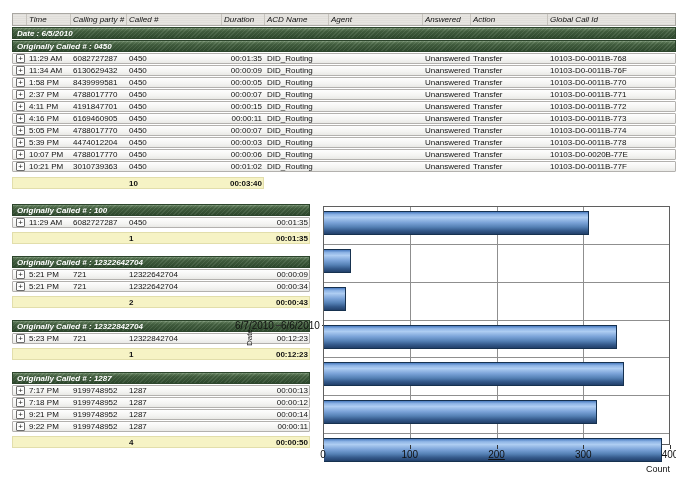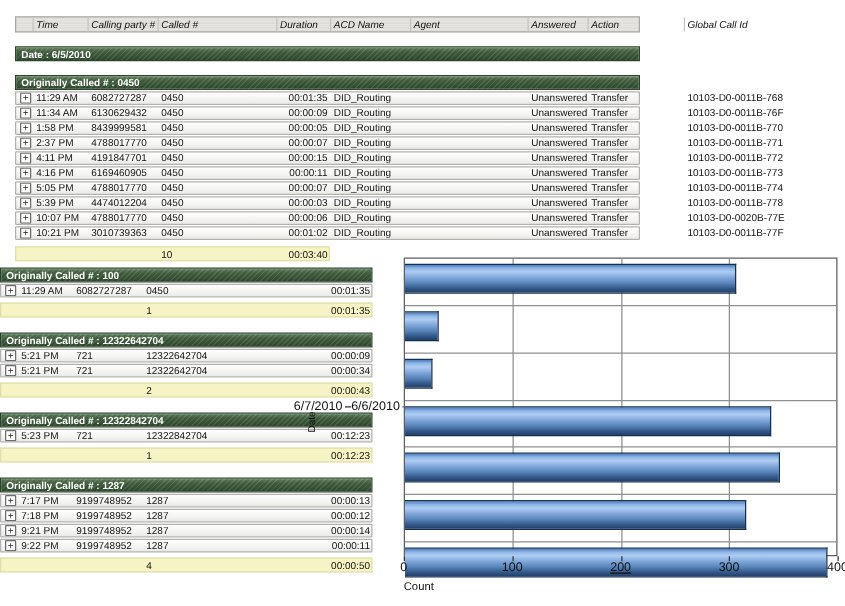--- a/index.html
+++ b/index.html
@@ -1,54 +1,54 @@
 <!DOCTYPE html>
 <html><head>
 <meta charset="utf-8">
 <style>
   * { box-sizing: border-box; margin: 0; padding: 0; }
   html,body { width: 676px; height: 485px; background: #fff;
     font-family: "Liberation Sans", sans-serif; color: #111; overflow: hidden; }
   body { position: relative; }
 
   
-  .report { position: absolute; left: 12px; top: 13px; width: 500px; }
-  .left-col { position: absolute; left: 0; top: 203px; width: 298px; }
+  .report { position: absolute; left: 12px; top: 13px; width: 664px; }
+  .left-col { position: absolute; left: 12px; top: 203px; width: 298px; }
 
   .m-grid { display: grid; grid-template-columns: 14px 44px 56px 95px 43px 64px 94px 48px 77px 85px; }
   .s-grid { display: grid; grid-template-columns: 14px 44px 56px 96px 88px; }
 
   .col-header { height: 13px; background: #e7e5e1;
     background-image: repeating-linear-gradient(0deg, rgba(0,0,0,0.03) 0 1px, transparent 1px 2px);
     border: 1px solid #a9a7a2; font-style: italic; font-size: 8px; align-items: center; }
   .col-header > div { border-right: 1px solid #c6c3bd; padding: 1px 2px; height: 100%;
     white-space: nowrap; overflow: hidden; display: flex; align-items: center; }
   .col-header > div:last-child { border-right: none; }
 
-  .green-bar { height: 12px; margin-top: 11px; display: flex; align-items: center;
+  .green-bar { height: 12px; margin-top: 1px; display: flex; align-items: center;
     padding-left: 4px; color: #fff; font-weight: bold; font-size: 8px; white-space: nowrap;
     border: 1px solid #2c452b;
     background-image:
       repeating-linear-gradient(135deg, rgba(255,255,255,0.08) 0 1px, rgba(0,0,0,0.05) 1px 3px),
-      linear-gradient(180deg, #87a083 0%, #5a7755 12%, #436040 35%, #395537 70%, #2f4a2e 100%); }
+      linear-gradient(180deg, #87a083 0%, #5a7755 12%, #436040 35%, #395537 70%, #2f4a2e 100%); font-style: italic; }
 
   .t-row { height: 11px; margin-top: 1px; align-items: center; font-size: 8px;
     background: linear-gradient(180deg, #fefefe 0%, #f4f4f2 60%, #e9e9e6 100%);
     border: 1px solid #b3b1ae; border-radius: 1px; }
   .t-row > div { padding: 0 2px; white-space: nowrap; overflow: hidden; }
   .cell-right { text-align: right; padding-right: 3px !important; }
 
   .expand { width: 9px; height: 9px; margin-left: 1px; border: 1px solid #6d6d6d; background: #fdfdfd;
     border-radius: 1px; font-size: 8px; line-height: 6px; text-align: center; color: #222;
     display: flex; align-items: center; justify-content: center; padding: 0; cursor: pointer;
     font-family: "Liberation Sans", sans-serif; }
 
   .summary { height: 12px; align-items: center; font-size: 8px;
     background: #f6f3c5; border: 1px solid #e2deab; }
-  .summary > div { padding: 0 2px; white-space: nowrap; }
+  .summary > div { padding: 0 2px; white-space: nowrap; font-weight: bold; }
   .sum-main { width: 252px; margin-top: 5px; display: grid; grid-template-columns: 14px 44px 56px 95px 43px; }
   .sum-small { width: 298px; margin-top: 4px; display: grid; grid-template-columns: 14px 44px 56px 96px 88px; }
 
   .section { margin-bottom: 12px; width: 298px; }
 
   
   .plot { position: absolute; left: 323px; top: 206px; width: 347px; height: 239px;
     border: 1px solid #5f5f5f; background: #fff; }
   .vgrid { position: absolute; top: 0; bottom: 0; width: 1px; background: #8f8f8f; }
   .band { height: calc(100% / 7); border-bottom: 1px solid #8f8f8f; position: relative; }
@@ -64,21 +64,21 @@
   .ylab::after { content: ""; display: inline-block; width: 5px; height: 1px;
     background: #333; margin-left: 2px; flex: none; }
 
   .ylabel-v { position: absolute; left: 244px; top: 310px; width: 11px; height: 36px;
     writing-mode: vertical-rl; transform: rotate(180deg); font-size: 8px; color: #111;
     display: flex; align-items: center; }
 
   .xticks { position: absolute; left: 323px; top: 445px; width: 347px; height: 17px; }
   .xtick-mark { position: absolute; top: 0; width: 1px; height: 4px; background: #333; }
   .xt { position: absolute; top: 4px; transform: translateX(-50%); font-size: 10px; color: #111; }
-  .xlabel { position: absolute; left: 323px; top: 464px; width: 347px; text-align: left;
+  .xlabel { position: absolute; left: 323px; top: 464px; width: 347px; text-align: right;
     font-size: 9px; color: #111; }
 </style>
 </head>
 <body>
 
 <div class="report">
   <div class="col-header m-grid">
     <div></div>
     <div>Time</div>
     <div>Calling party #</div>

